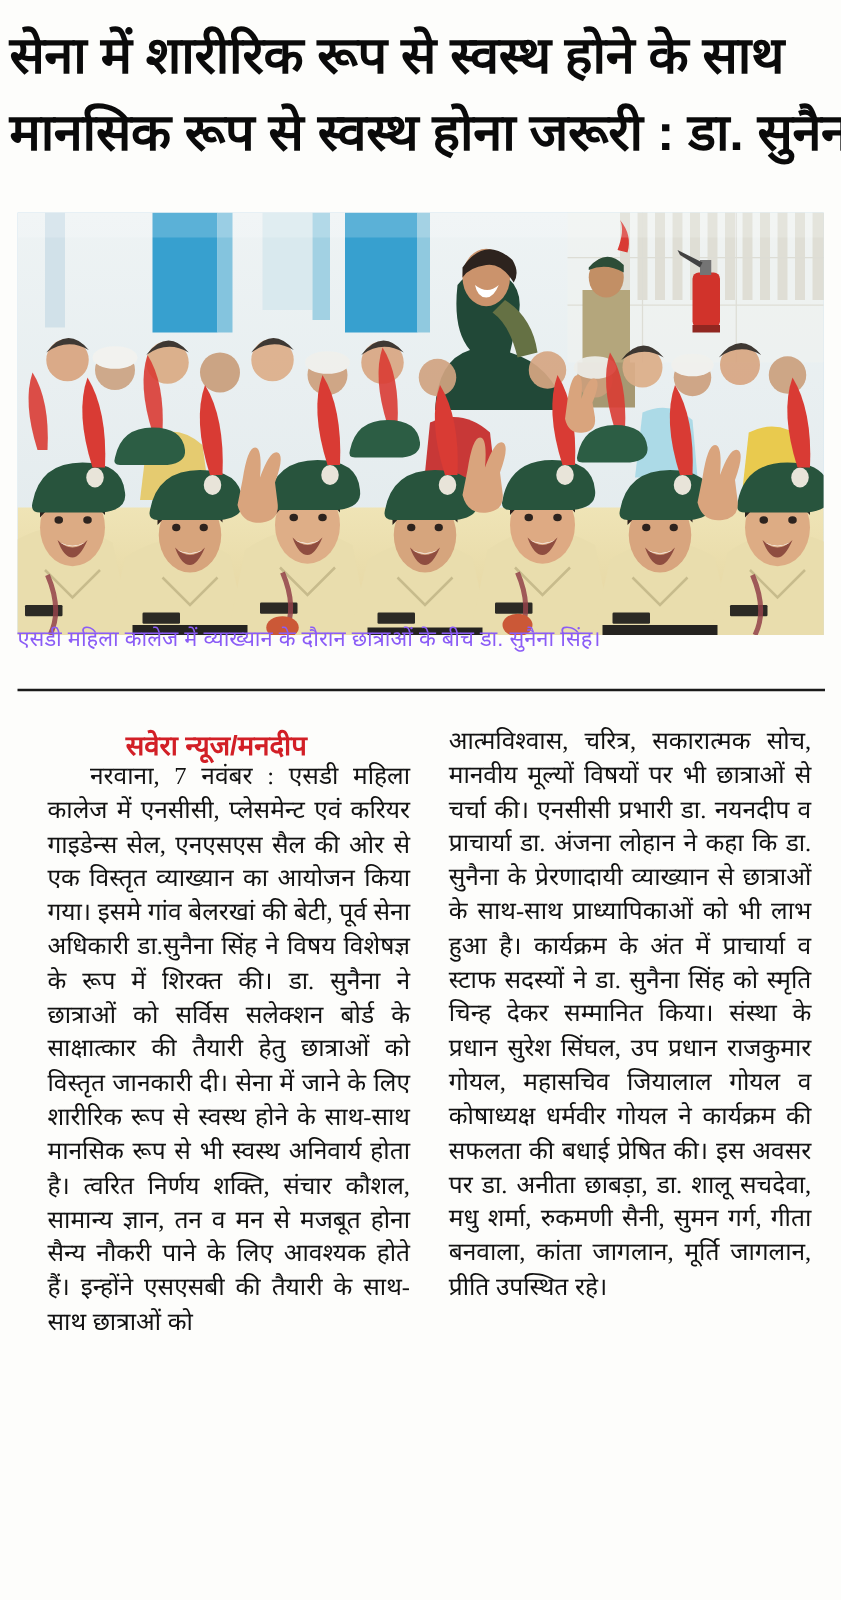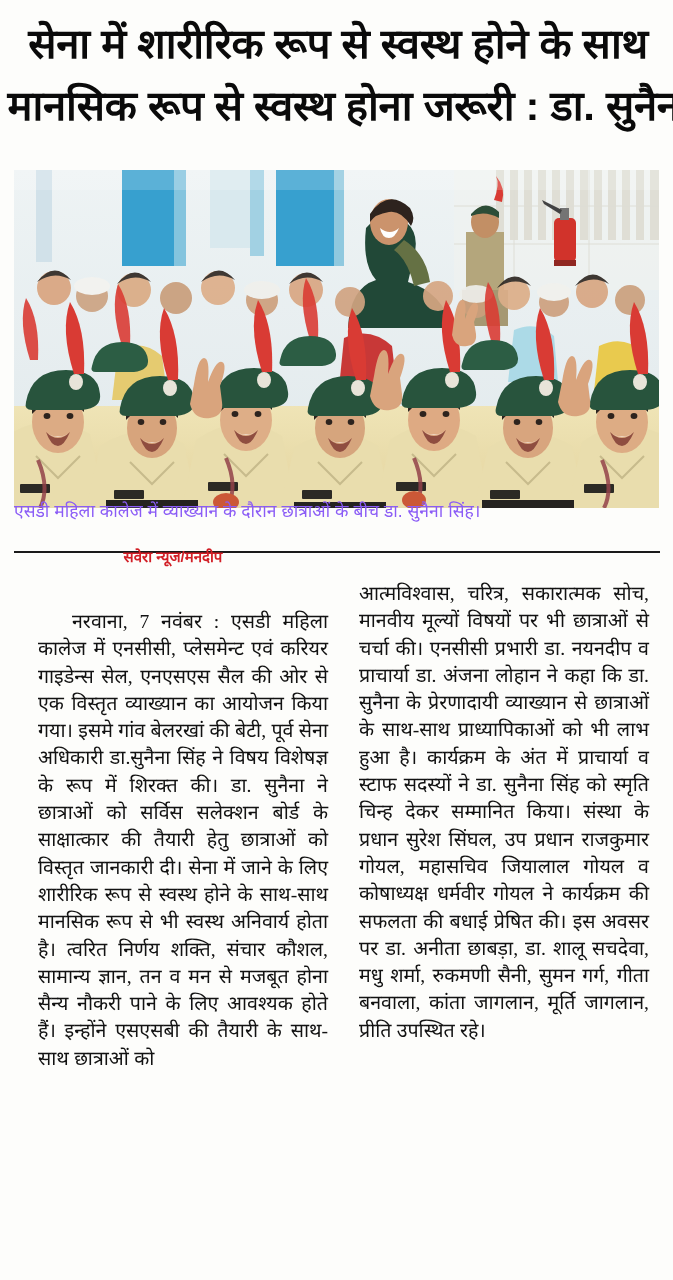--- a/index.html
+++ b/index.html
@@ -24,21 +24,20 @@
     background: #fdfdfb;
     box-sizing: border-box;
   }
 
   
   .headline {
     position: absolute;
     left: 14px;
     top: 14px;
     width: 648px;
-    text-align: center;
   }
   .headline-line {
     display: block;
     font-family: "Liberation Sans", "DejaVu Sans", sans-serif;
     font-weight: 700;
     font-size: 41px;
     line-height: 1.50;
     letter-spacing: -0.3px;
     color: #0a0a0a;
     white-space: nowrap;
@@ -76,26 +75,26 @@
     top: 551px;
     width: 646px;
     height: 2px;
     background: #1a1a1a;
   }
 
   
   .byline {
     position: absolute;
     left: 14px;
-    top: 546px;
+    top: 582px;
     width: 318px;
     text-align: center;
     font-family: "Liberation Sans", "DejaVu Sans", sans-serif;
     font-weight: 700;
-    font-size: 15px;
+    font-size: 22px;
     line-height: 1.4;
     color: #d21f26;
     white-space: nowrap;
   }
 
   
   .col {
     position: absolute;
     top: 596px;
     font-family: "Liberation Serif", "DejaVu Serif", serif;

